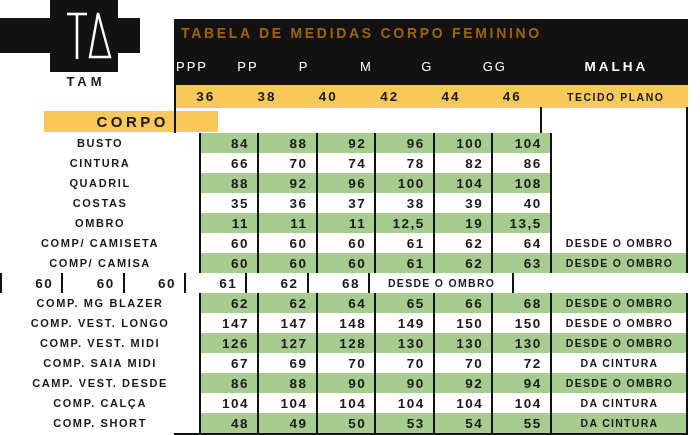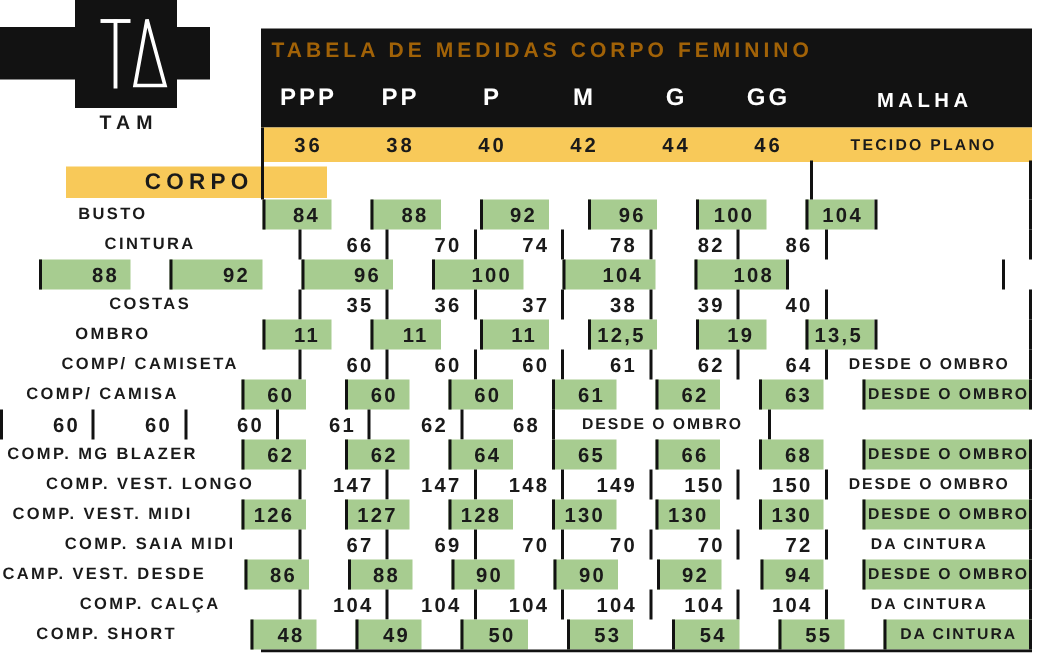--- a/index.html
+++ b/index.html
@@ -18,22 +18,22 @@
   .brand-name{position:absolute;left:44px;top:72px;width:80px;height:18px;
     display:flex;align-items:center;justify-content:center;
     font-weight:700;font-size:13px;letter-spacing:4px;color:var(--ink);text-indent:4px;}
 
   
   .header-block{position:absolute;left:174px;top:19px;width:514px;height:66px;
     background:var(--black);display:flex;flex-direction:column;}
   .header-title{height:28px;display:flex;align-items:center;padding-left:7px;
     color:#a16207;font-weight:700;font-size:14px;letter-spacing:2.7px;white-space:nowrap;}
   .sizes-row{flex:1;display:flex;align-items:center;}
-  .size-cell{width:61.33px;text-align:center;color:#fff;font-weight:700;
-    font-size:16px;letter-spacing:2px;text-indent:2px;}
+  .size-cell{width:61.33px;color:#fff;font-weight:400;
+    font-size:13px;letter-spacing:2px;text-indent:2px;}
   .malha-head{width:146px;text-align:center;color:#fff;font-weight:700;
     font-size:13.5px;letter-spacing:3px;text-indent:3px;}
 
   
   .yellow-row{position:absolute;left:174px;top:85px;width:514px;height:23px;
     background:var(--yellow);display:flex;align-items:center;}
   .num-cell{width:61.33px;text-align:center;color:var(--ink);font-weight:700;
     font-size:13.5px;letter-spacing:2px;text-indent:2px;}
   .tecido-cell{width:146px;text-align:center;color:var(--ink);font-weight:700;
     font-size:10.5px;letter-spacing:1.5px;text-indent:1.5px;}
@@ -49,21 +49,21 @@
   .label-cell{width:210px;display:flex;align-items:center;justify-content:center;
     font-weight:700;font-size:11px;letter-spacing:1.6px;text-indent:1.6px;
     color:var(--ink);white-space:nowrap;}
   .val-cell{width:61.33px;border-left:2px solid var(--black);
     display:flex;align-items:center;justify-content:flex-end;padding-right:8px;
     font-weight:700;font-size:13.5px;letter-spacing:1.5px;color:var(--ink);}
   .malha-cell{width:146px;border-left:2px solid var(--black);border-right:2px solid var(--black);
     display:flex;align-items:center;justify-content:center;
     font-weight:700;font-size:10.5px;letter-spacing:1.3px;text-indent:1.3px;
     color:var(--ink);white-space:nowrap;}
-  .green{background:var(--green);margin-left:26px;}
+  .green{background:var(--green);}
 
   
   .vline{position:absolute;width:2px;background:var(--black);}
   .vline-left{left:174px;top:85px;height:48px;}
   .vline-malha{left:540px;top:107px;height:26px;}
   .vline-right{left:686px;top:107px;height:26px;}
   .bottom-line{position:absolute;left:174px;top:433px;width:514px;height:2px;background:var(--black);}
 </style>
 </head>
 <body>
@@ -120,20 +120,21 @@
         <div class="label-cell">CINTURA</div>
         <div class="val-cell">66</div>
         <div class="val-cell">70</div>
         <div class="val-cell">74</div>
         <div class="val-cell">78</div>
         <div class="val-cell">82</div>
         <div class="val-cell">86</div>
         <div class="malha-cell"></div>
       </div>
       <div class="trow">
+        <div class="label-cell">QUADRIL</div>
         <div class="val-cell green">88</div>
         <div class="val-cell green">92</div>
         <div class="val-cell green">96</div>
         <div class="val-cell green">100</div>
         <div class="val-cell green">104</div>
         <div class="val-cell green">108</div>
         <div class="malha-cell"></div>
       </div>
       <div class="trow">
         <div class="label-cell">COSTAS</div>

